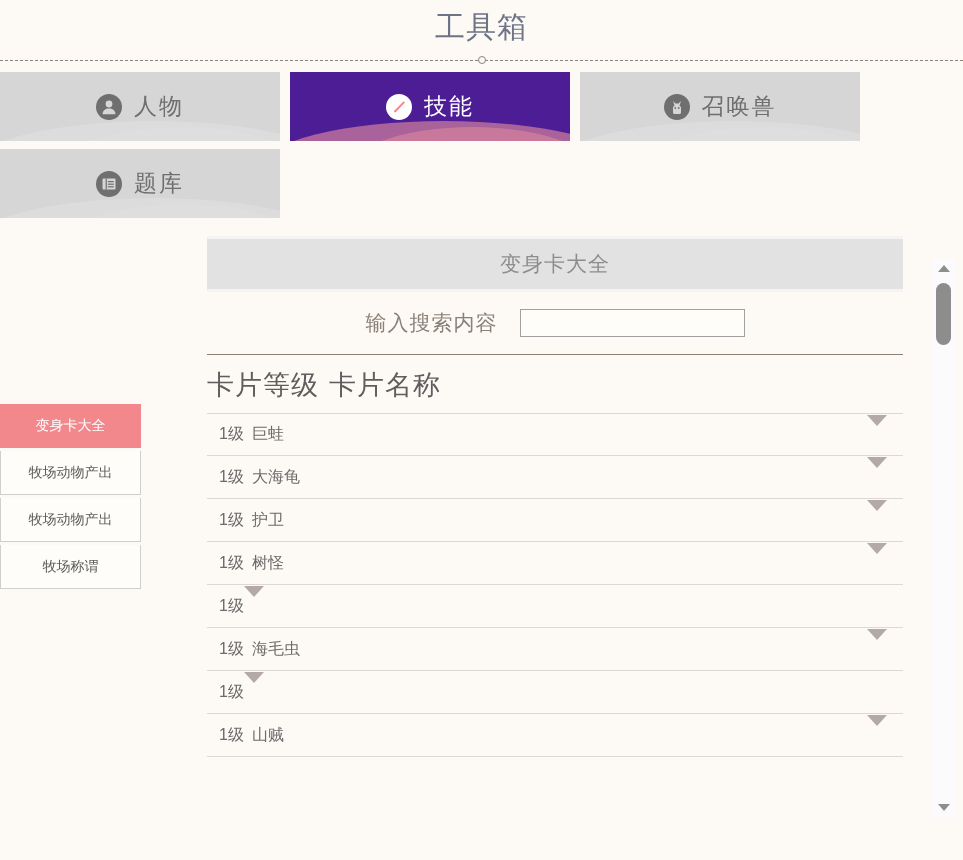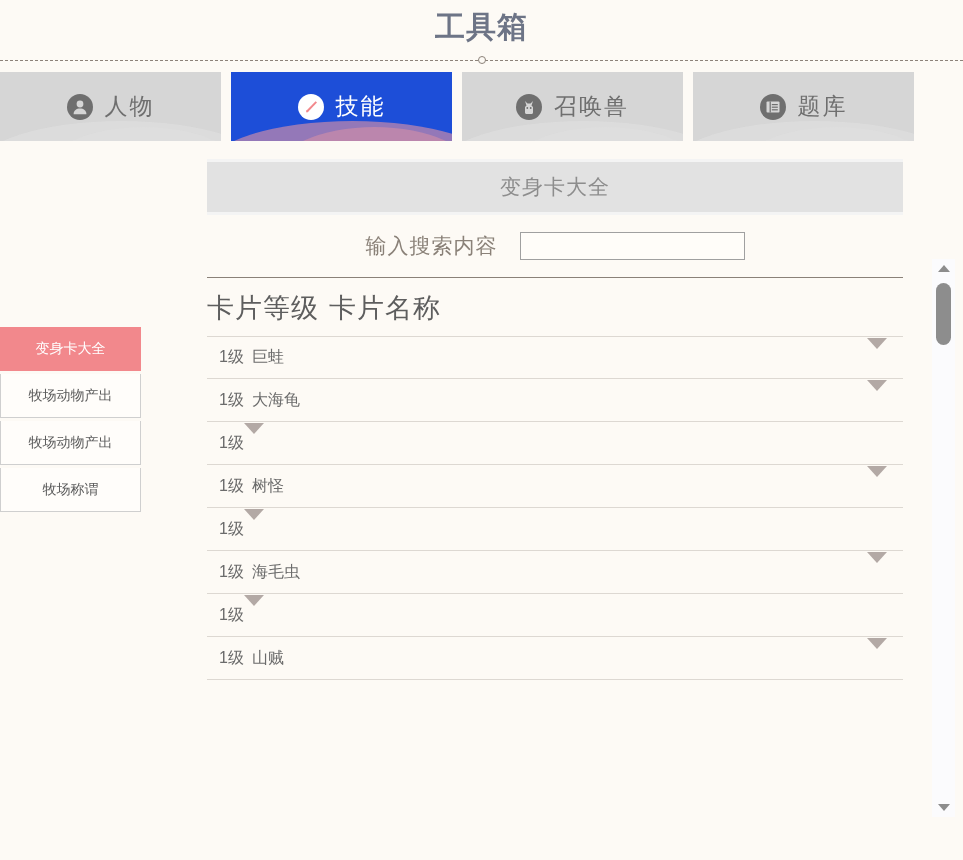--- a/index.html
+++ b/index.html
@@ -17,21 +17,21 @@
   }
 
   
   .page-title {
     text-align: center;
     font-size: 30px;
     color: #6d7486;
     padding-top: 6px;
     height: 48px;
     line-height: 42px;
-    font-weight: 700;
+    font-weight: 400;
     letter-spacing: 1px;
   }
 
   
   .divider {
     position: relative;
     height: 24px;
     margin: 0;
   }
   .divider .dash-line {
@@ -56,36 +56,36 @@
   
   .tabs {
     display: flex;
     flex-wrap: wrap;
     padding: 0;
     margin: 0;
     gap: 8px 10px;
     padding-left: 0;
   }
   .tab {
-    width: 221px;
+    width: 280px;
     height: 69px;
     display: flex;
     align-items: center;
     justify-content: center;
     position: relative;
     overflow: hidden;
     cursor: pointer;
     user-select: none;
   }
   .tab.grey {
     background: #d6d6d6;
     color: #6f6f6f;
   }
   .tab.pink {
-    background: #1d4ed8;
+    background: #4c1d95;
     color: #ffffff;
   }
   
   .tab .wave {
     position: absolute;
     left: -10%;
     bottom: -26px;
     width: 130%;
     height: 46px;
     border-radius: 50% 50% 0 0 / 100% 100% 0 0;
@@ -410,20 +410,21 @@
         </div>
 
         <div class="row">
           <span class="cell-level">1级</span>
           <span class="cell-name">大海龟</span>
           <span class="caret"><span class="caret-tri"></span></span>
         </div>
 
         <div class="row">
           <span class="cell-level">1级</span>
+          <span class="cell-name">护卫</span>
           <span class="caret"><span class="caret-tri"></span></span>
         </div>
 
         <div class="row">
           <span class="cell-level">1级</span>
           <span class="cell-name">树怪</span>
           <span class="caret"><span class="caret-tri"></span></span>
         </div>
 
         <div class="row">

